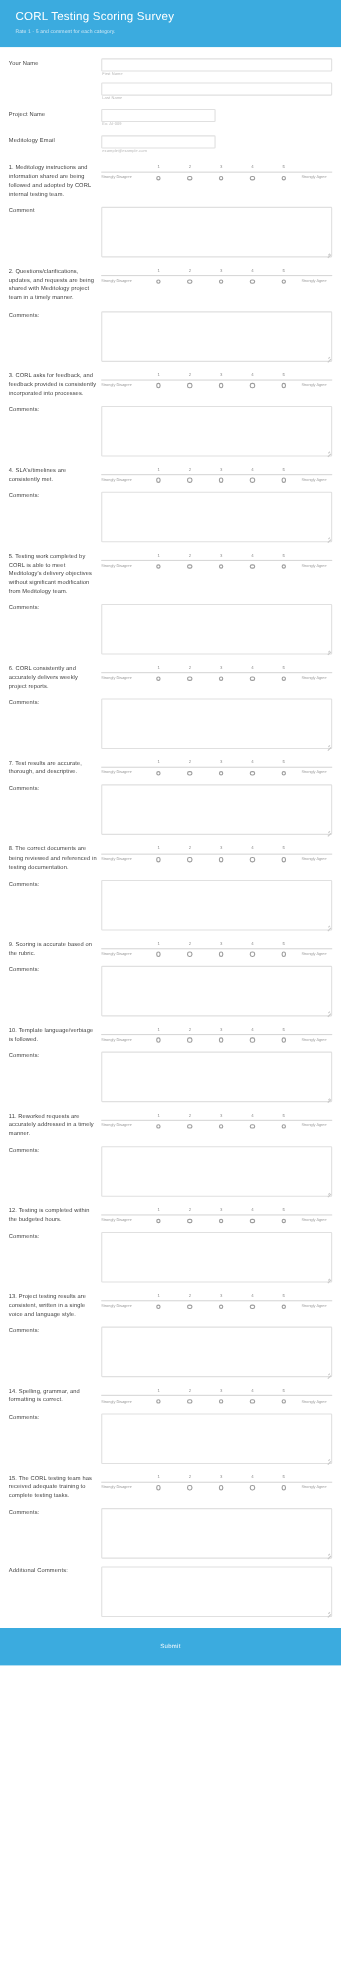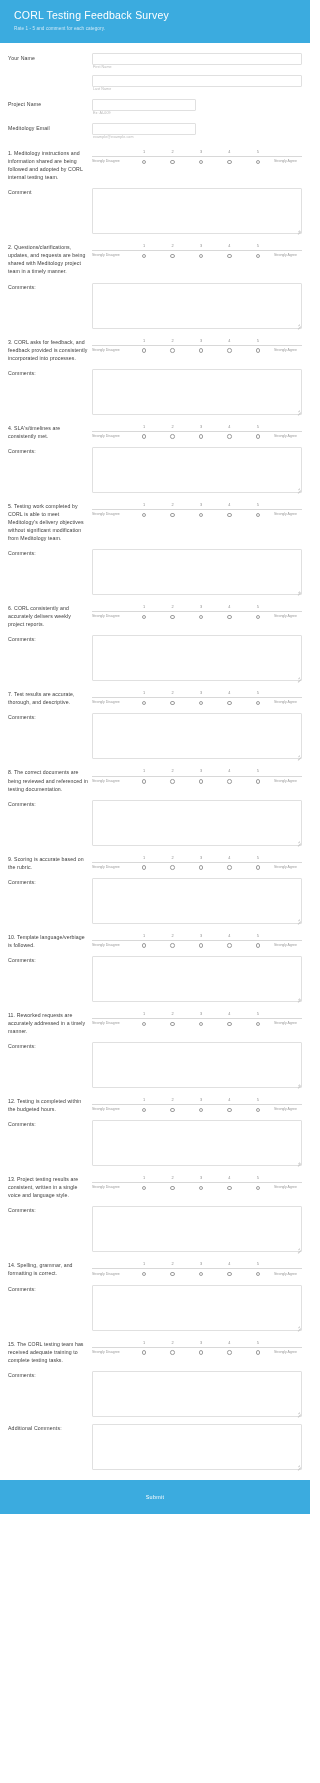--- a/index.html
+++ b/index.html
@@ -229,21 +229,21 @@
   }
 
   .spacer-bottom { height: 6px; }
 </style>
 </head>
 <body>
 
 <div class="page">
 
   <div class="form-header">
-    <div class="form-title">CORL Testing  Feedback Survey</div>
+    <div class="form-title">CORL Testing  Scoring Survey</div>
     <div class="form-subtitle">Rate 1 - 5 and comment for each category.</div>
   </div>
 
   <div class="form-body">
 
     <div class="field-row">
       <div class="field-label">Your Name</div>
       <div class="field-control">
         <input class="txt-input" type="text" placeholder="" style="">
         <div class="sub-hint">First Name</div>

